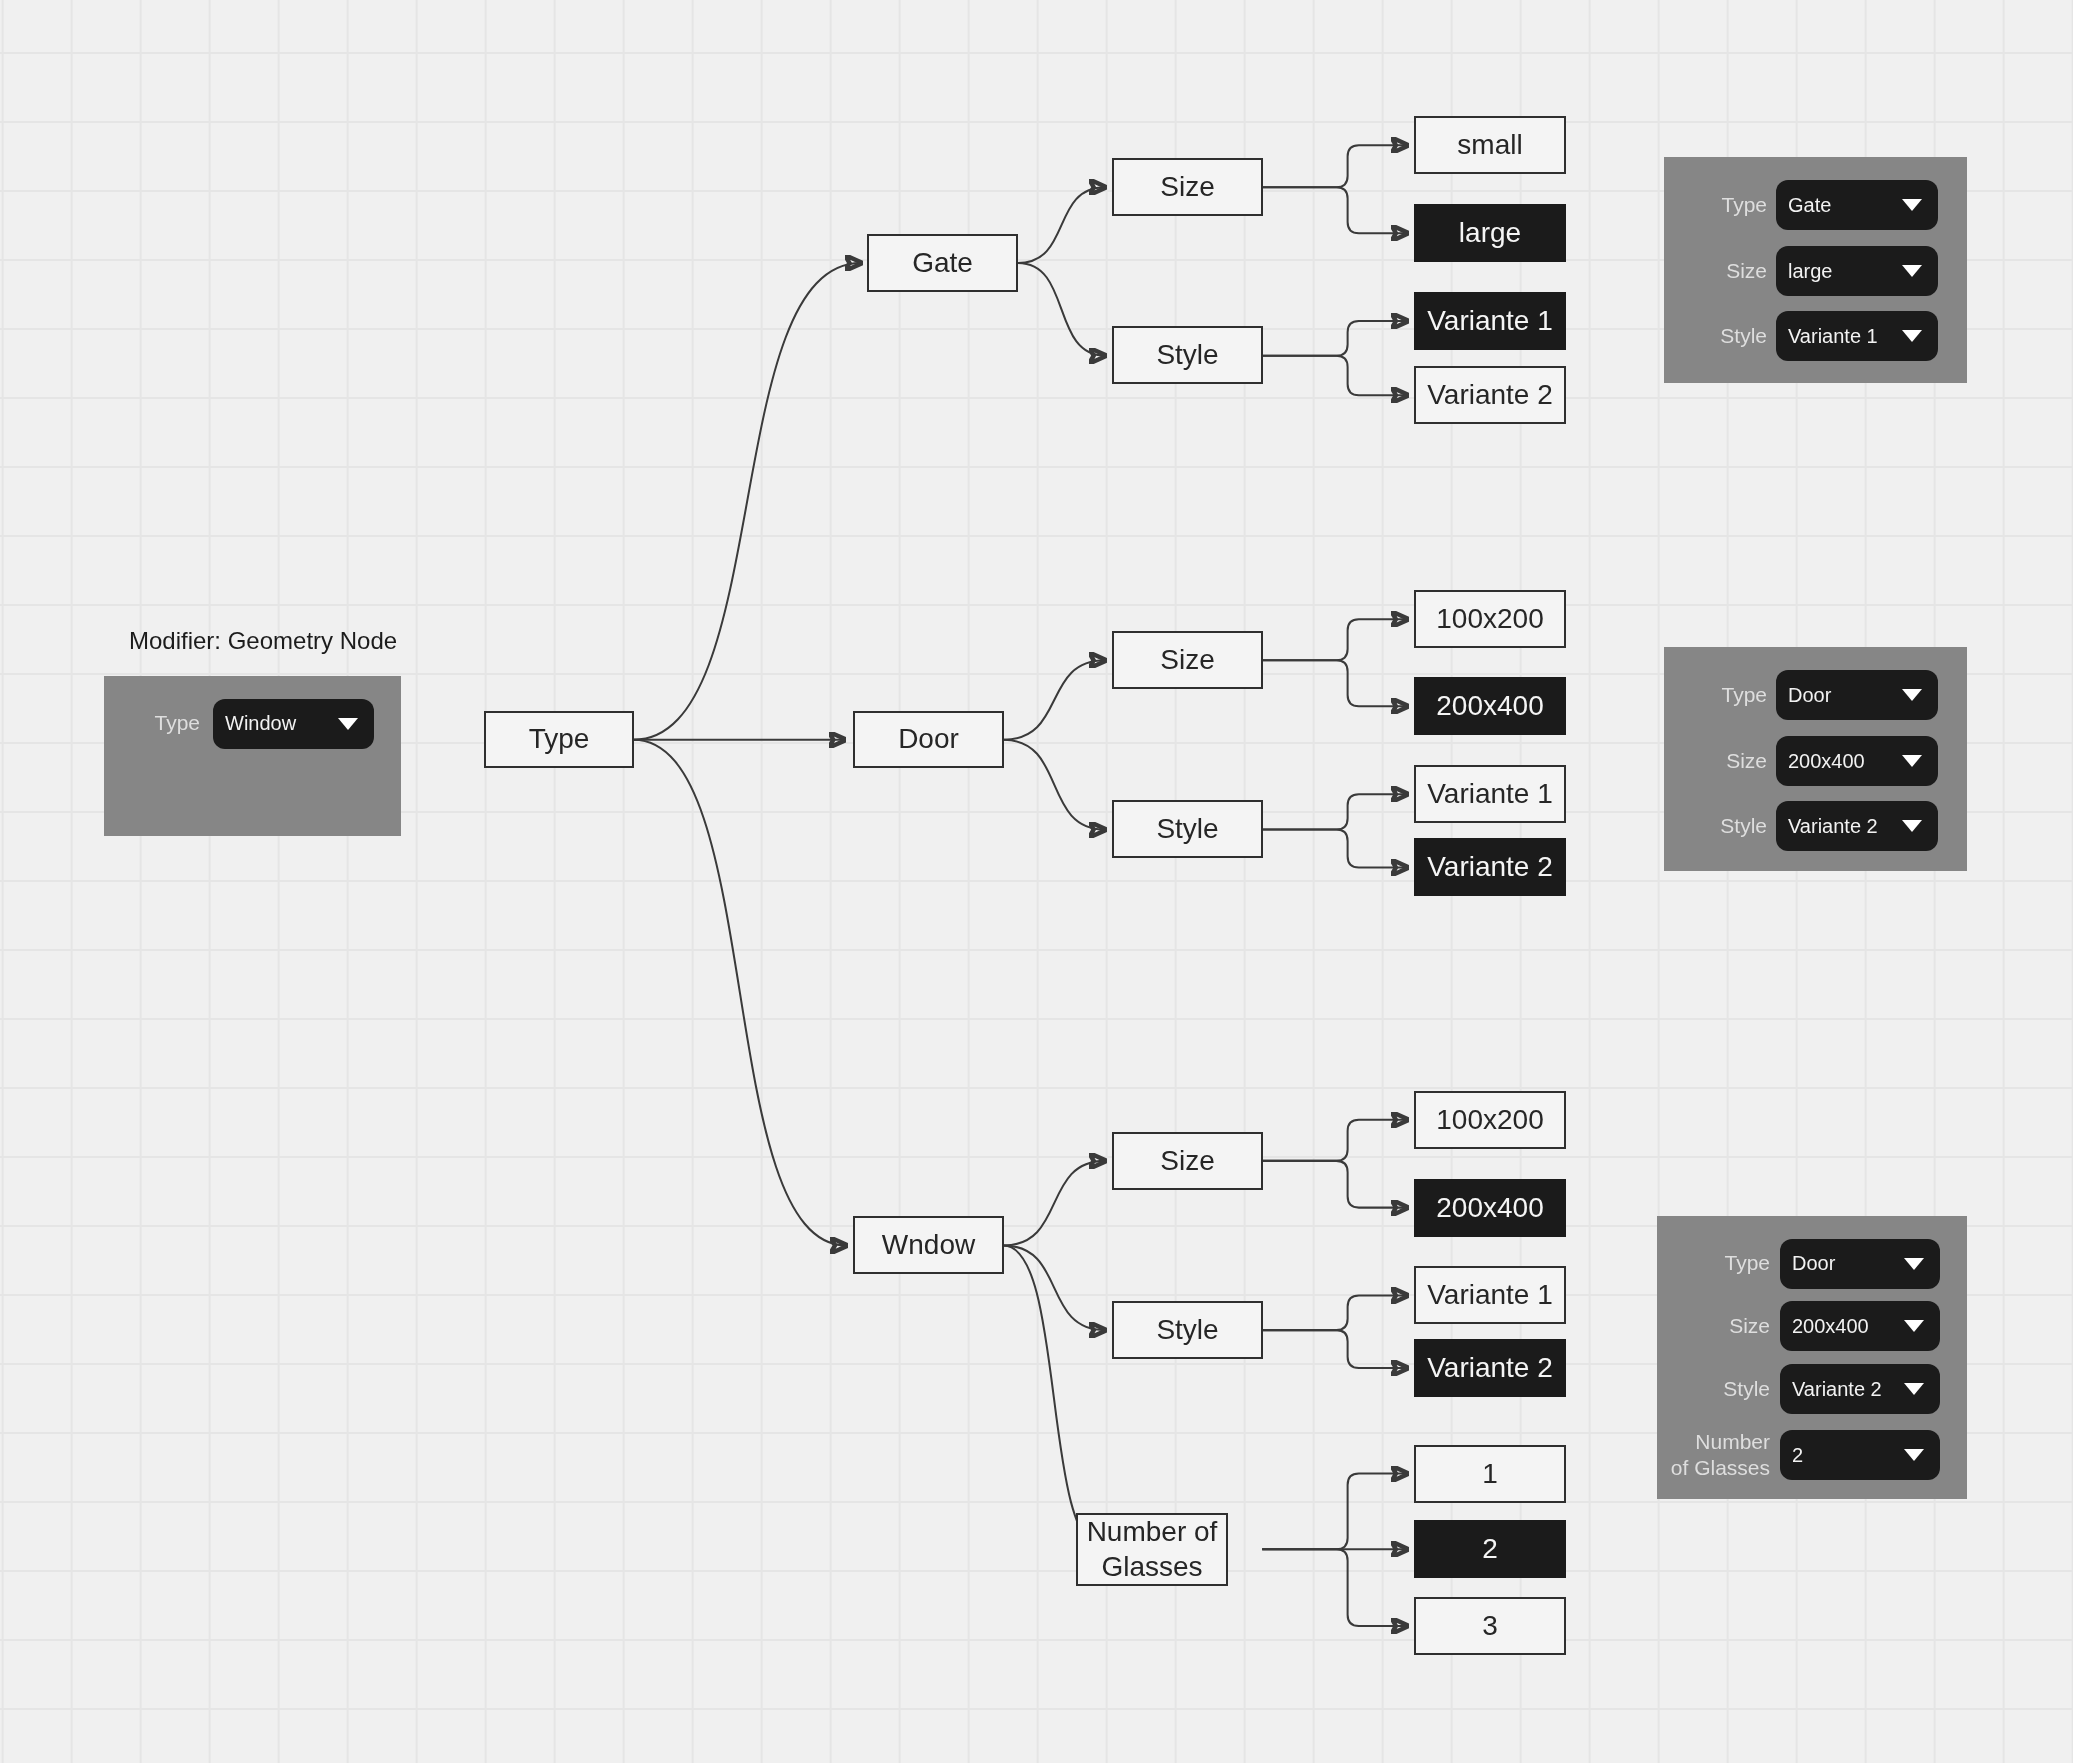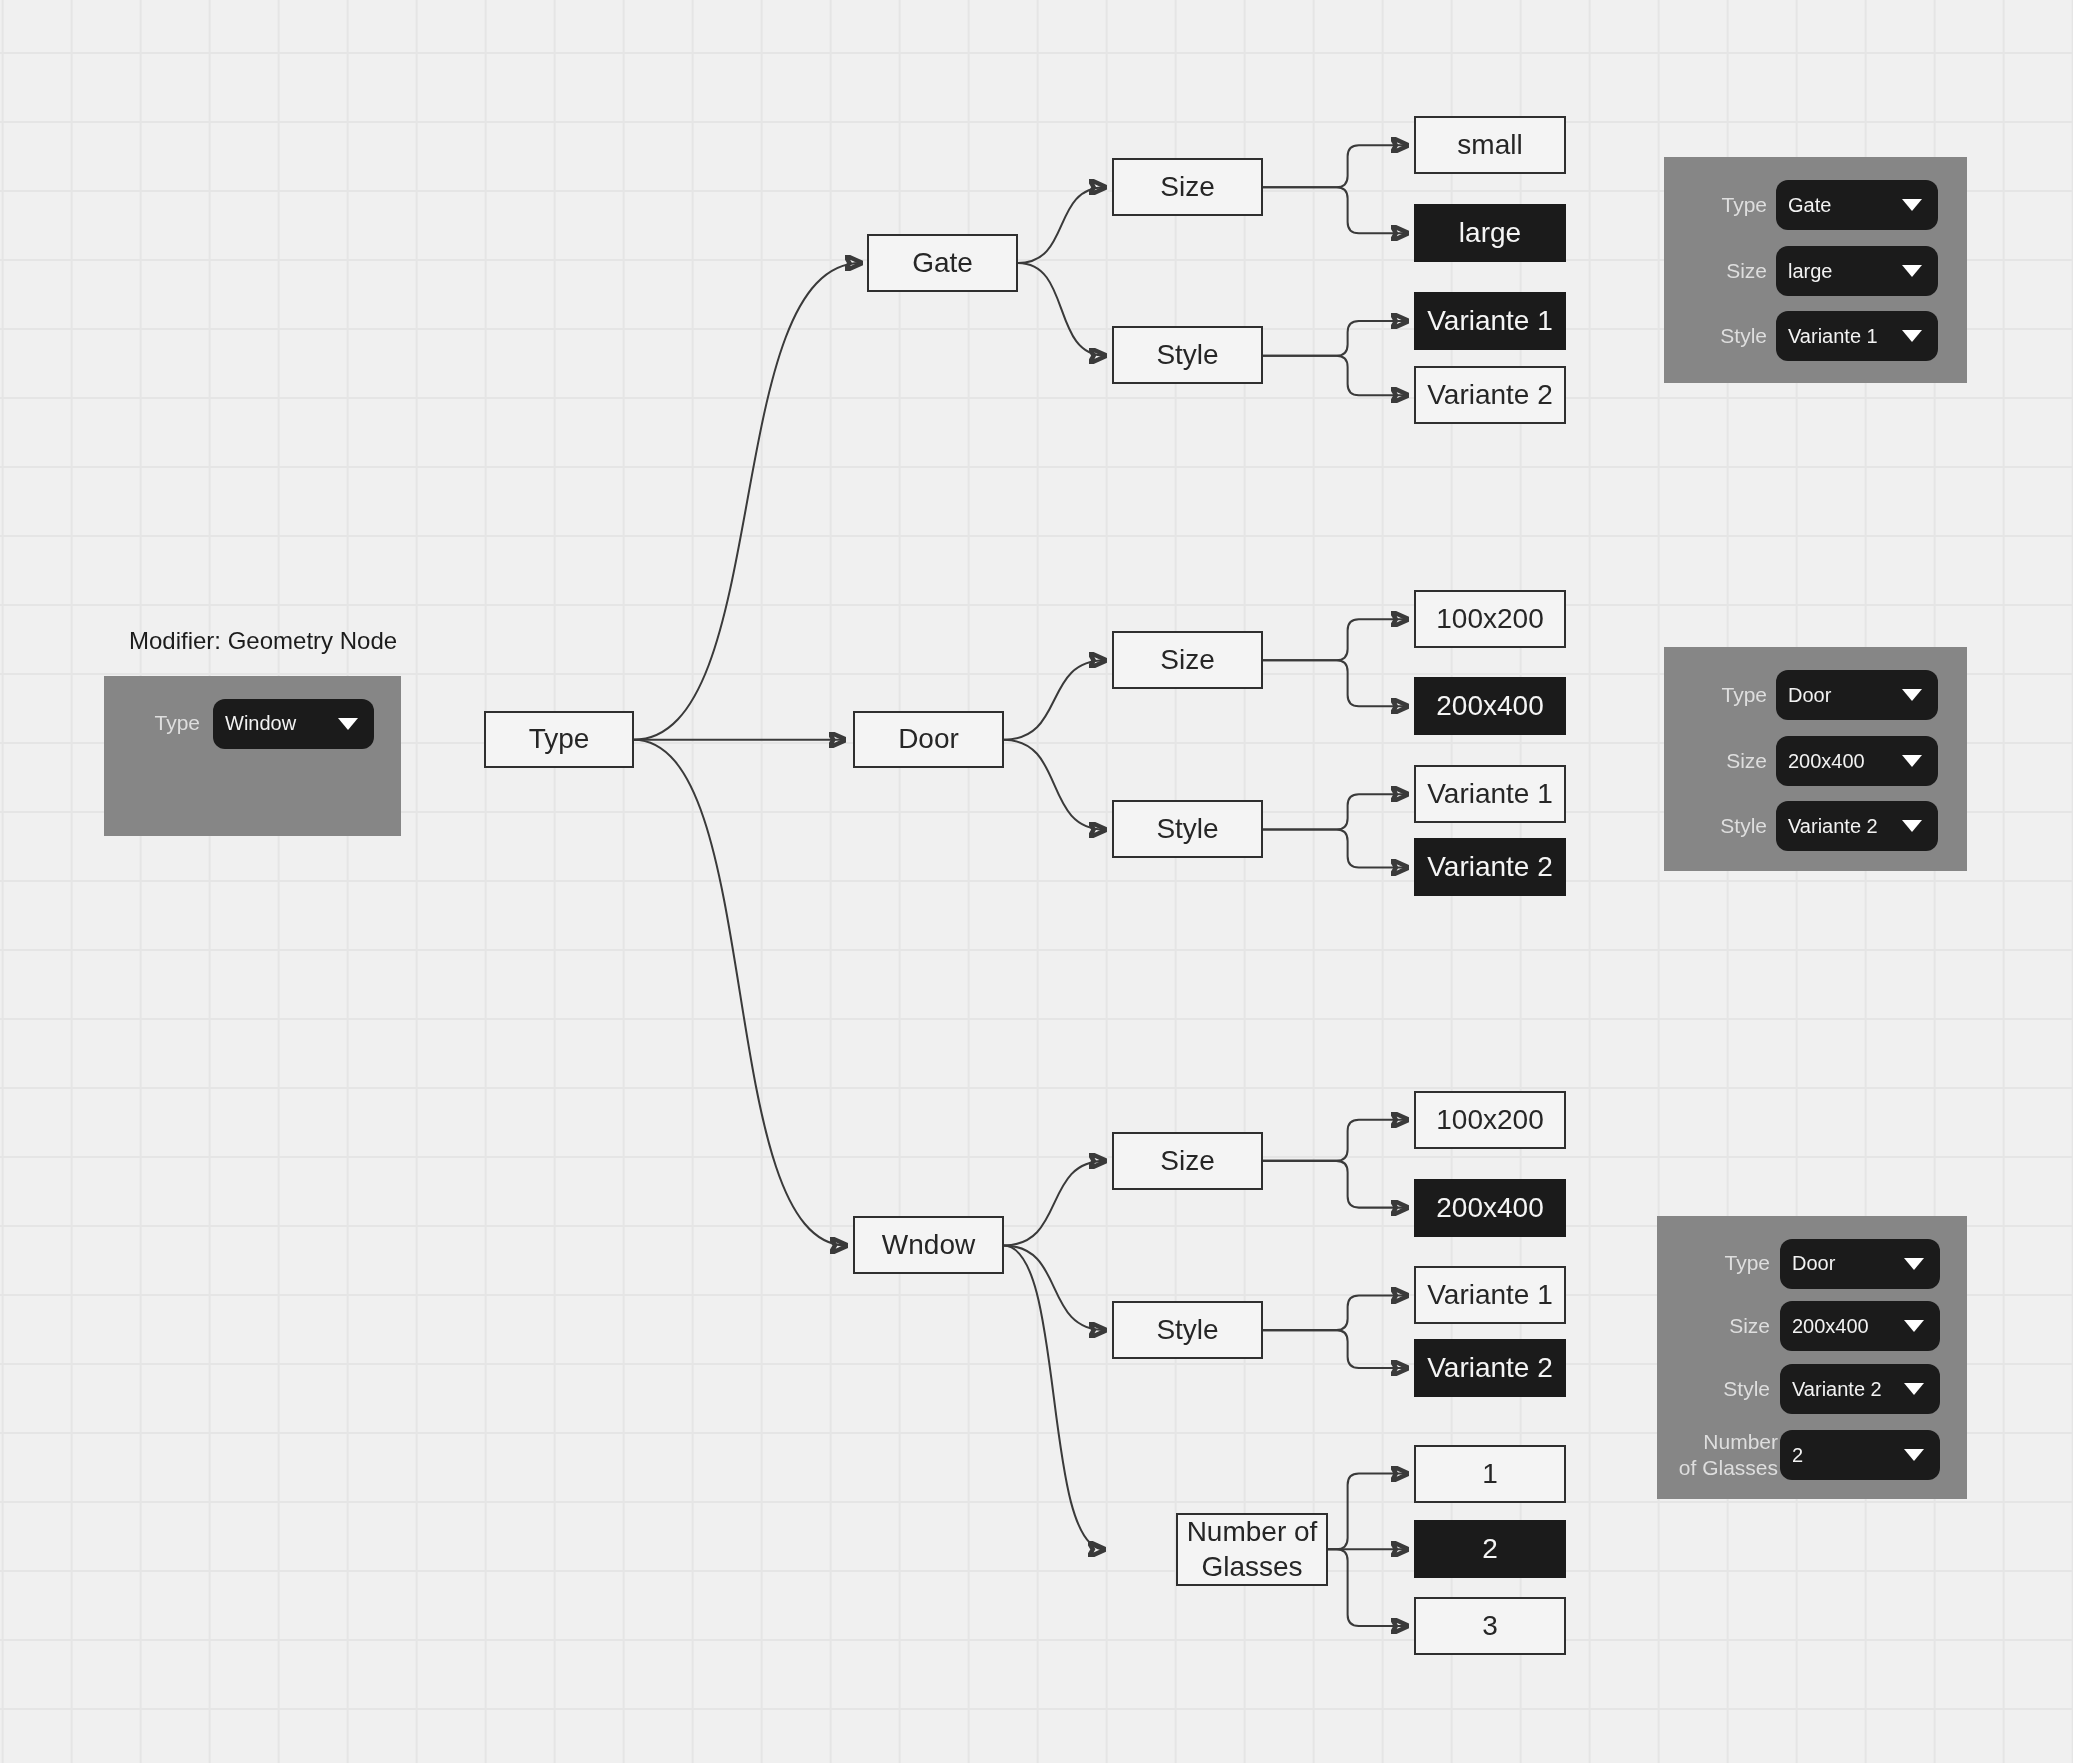--- a/index.html
+++ b/index.html
@@ -111,21 +111,21 @@
       <div class="tnode" style="left: 1112px; top: 800px; width: 151px; height: 58px;">Style</div>
       <div class="tnode" style="left: 1414px; top: 765px; width: 152px; height: 58px;">Variante 1</div>
       <div class="tnode dark" style="left: 1414px; top: 838px; width: 152px; height: 58px;">Variante 2</div>
       <div class="tnode" style="left: 853px; top: 1216px; width: 151px; height: 58px;">Wndow</div>
       <div class="tnode" style="left: 1112px; top: 1132px; width: 151px; height: 58px;">Size</div>
       <div class="tnode" style="left: 1414px; top: 1091px; width: 152px; height: 58px;">100x200</div>
       <div class="tnode dark" style="left: 1414px; top: 1179px; width: 152px; height: 58px;">200x400</div>
       <div class="tnode" style="left: 1112px; top: 1301px; width: 151px; height: 58px;">Style</div>
       <div class="tnode" style="left: 1414px; top: 1266px; width: 152px; height: 58px;">Variante 1</div>
       <div class="tnode dark" style="left: 1414px; top: 1339px; width: 152px; height: 58px;">Variante 2</div>
-      <div class="tnode" style="left: 1176px; top: 1513px; width: 152px; height: 73px; text-align: center;">Number of
+      <div class="tnode" style="left: 1076px; top: 1513px; width: 152px; height: 73px; text-align: center;">Number of
 Glasses</div>
       <div class="tnode" style="left: 1414px; top: 1445px; width: 152px; height: 58px;">1</div>
       <div class="tnode dark" style="left: 1414px; top: 1520px; width: 152px; height: 58px;">2</div>
       <div class="tnode" style="left: 1414px; top: 1597px; width: 152px; height: 58px;">3</div>
     </div>
   <div id="panels">
       <div class="gpanel" style="left: 1664px; top: 157px; width: 303px; height: 226px;">
         <div class="prow-label" style="left: 0px; top: 23.4px; width: 103px; height: 50px;">Type</div>
         <div class="dd" style="left: 112px; top: 23.4px; width: 162px; height: 50px;">
           <span>Gate</span>
@@ -168,21 +168,21 @@
         <div class="prow-label" style="left: 0px; top: 85px; width: 113px; height: 50px;">Size</div>
         <div class="dd" style="left: 123px; top: 85px; width: 160px; height: 50px;">
           <span>200x400</span>
           <span class="arr"></span>
         </div>
         <div class="prow-label" style="left: 0px; top: 148px; width: 113px; height: 50px;">Style</div>
         <div class="dd" style="left: 123px; top: 148px; width: 160px; height: 50px;">
           <span>Variante 2</span>
           <span class="arr"></span>
         </div>
-        <div class="prow-label" style="left: 0px; top: 214px; width: 113px; height: 50px; padding-left: 8px;">Number
+        <div class="prow-label" style="left: 0px; top: 214px; width: 113px; height: 50px;">Number
 of Glasses</div>
         <div class="dd" style="left: 123px; top: 214px; width: 160px; height: 50px;">
           <span>2</span>
           <span class="arr"></span>
         </div>
       </div>
     </div>
 </div>
 
 

